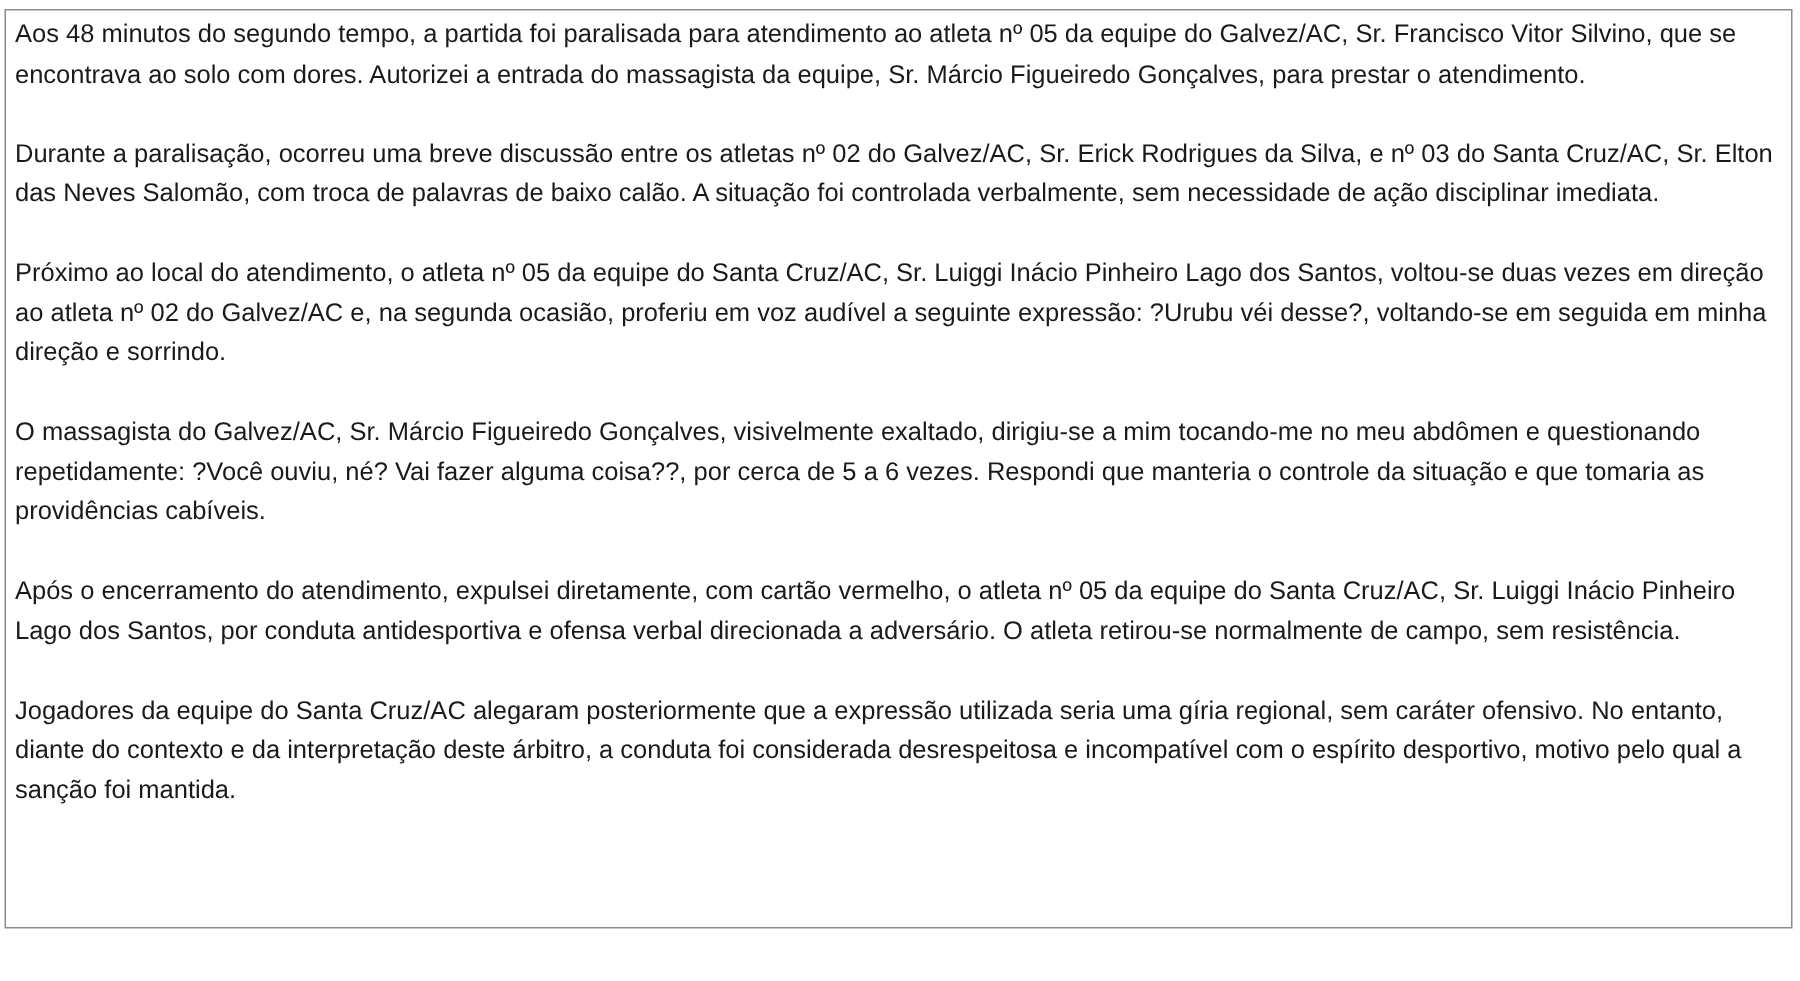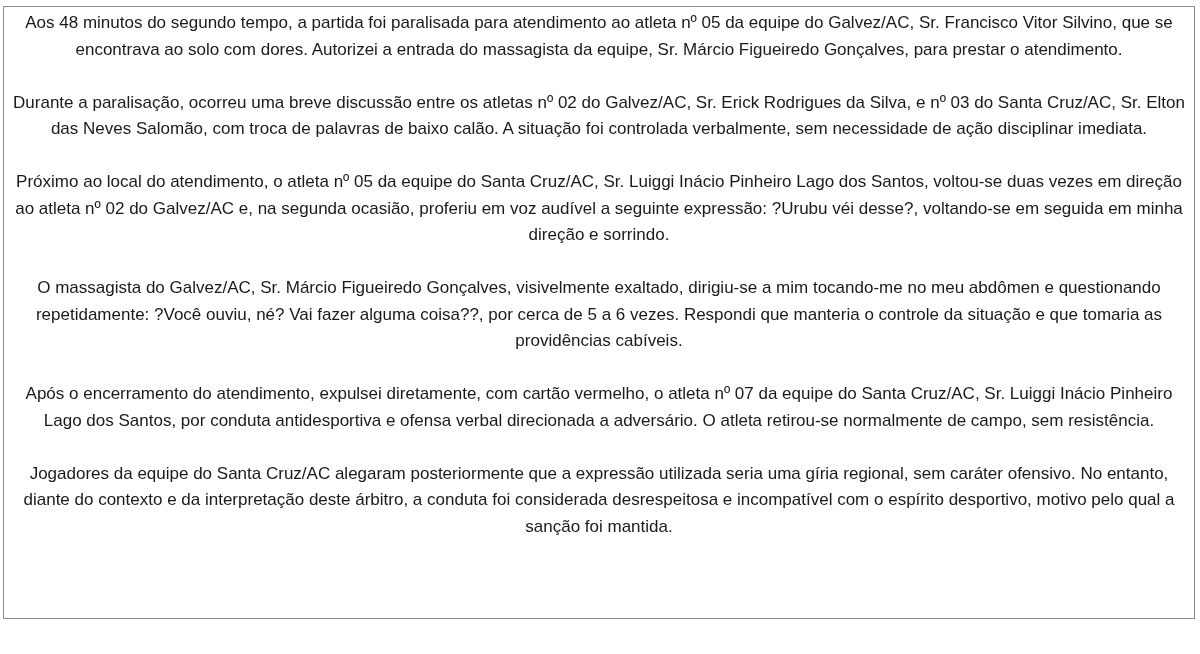--- a/index.html
+++ b/index.html
@@ -29,34 +29,33 @@
       line-height: 31px;
       border-bottom: 1px solid #8c8c8c;
     }
     .report-body {
       padding: 3px 6px 6px 6px;
       color: #1a1a1a;
       font-size: 17px;
       line-height: 26.5px;
       height: 611px;
       box-sizing: border-box;
-      text-align: center;
     }
     .report-paragraph {
       margin: 0 0 26.5px 0;
     }
     .report-paragraph:last-child {
       margin-bottom: 16px;
     }
   </style>
 </head>
 <body>
 
 <div class="report-table">
   <div class="report-body">
     <p class="report-paragraph">Aos 48 minutos do segundo tempo, a partida foi paralisada para atendimento ao atleta nº 05 da equipe do Galvez/AC, Sr. Francisco Vitor Silvino, que se encontrava ao solo com dores. Autorizei a entrada do massagista da equipe, Sr. Márcio Figueiredo Gonçalves, para prestar o atendimento.</p>
     <p class="report-paragraph">Durante a paralisação, ocorreu uma breve discussão entre os atletas nº 02 do Galvez/AC, Sr. Erick Rodrigues da Silva, e nº 03 do Santa Cruz/AC, Sr. Elton das Neves Salomão, com troca de palavras de baixo calão. A situação foi controlada verbalmente, sem necessidade de ação disciplinar imediata.</p>
     <p class="report-paragraph">Próximo ao local do atendimento, o atleta nº 05 da equipe do Santa Cruz/AC, Sr. Luiggi Inácio Pinheiro Lago dos Santos, voltou-se duas vezes em direção ao atleta nº 02 do Galvez/AC e, na segunda ocasião, proferiu em voz audível a seguinte expressão: ?Urubu véi desse?, voltando-se em seguida em minha direção e sorrindo.</p>
     <p class="report-paragraph">O massagista do Galvez/AC, Sr. Márcio Figueiredo Gonçalves, visivelmente exaltado, dirigiu-se a mim tocando-me no meu abdômen e questionando repetidamente: ?Você ouviu, né? Vai fazer alguma coisa??, por cerca de 5 a 6 vezes. Respondi que manteria o controle da situação e que tomaria as providências cabíveis.</p>
-    <p class="report-paragraph">Após o encerramento do atendimento, expulsei diretamente, com cartão vermelho, o atleta nº 07 da equipe do Santa Cruz/AC, Sr. Luiggi Inácio Pinheiro Lago dos Santos, por conduta antidesportiva e ofensa verbal direcionada a adversário. O atleta retirou-se normalmente de campo, sem resistência.</p>
+    <p class="report-paragraph">Após o encerramento do atendimento, expulsei diretamente, com cartão vermelho, o atleta nº 05 da equipe do Santa Cruz/AC, Sr. Luiggi Inácio Pinheiro Lago dos Santos, por conduta antidesportiva e ofensa verbal direcionada a adversário. O atleta retirou-se normalmente de campo, sem resistência.</p>
     <p class="report-paragraph">Jogadores da equipe do Santa Cruz/AC alegaram posteriormente que a expressão utilizada seria uma gíria regional, sem caráter ofensivo. No entanto, diante do contexto e da interpretação deste árbitro, a conduta foi considerada desrespeitosa e incompatível com o espírito desportivo, motivo pelo qual a sanção foi mantida.</p>
   </div>
 </div>
 
 </body></html>

